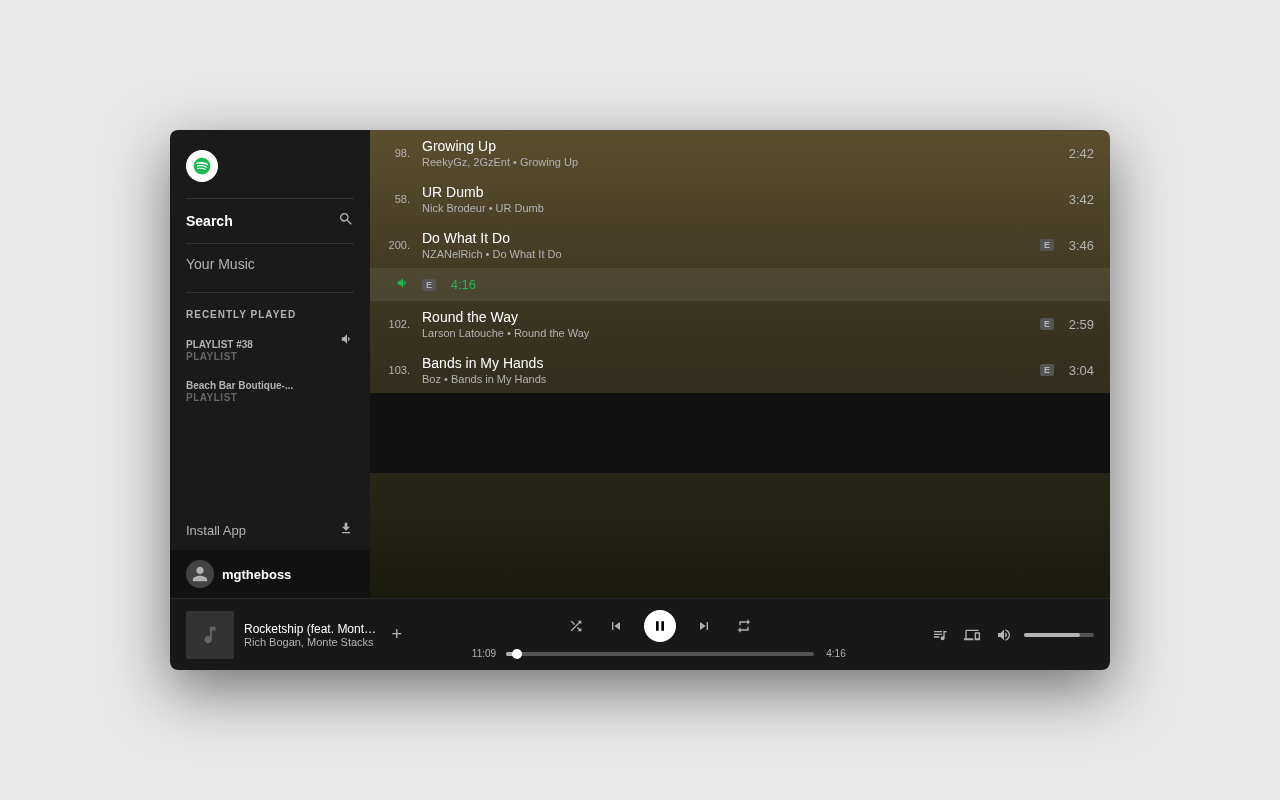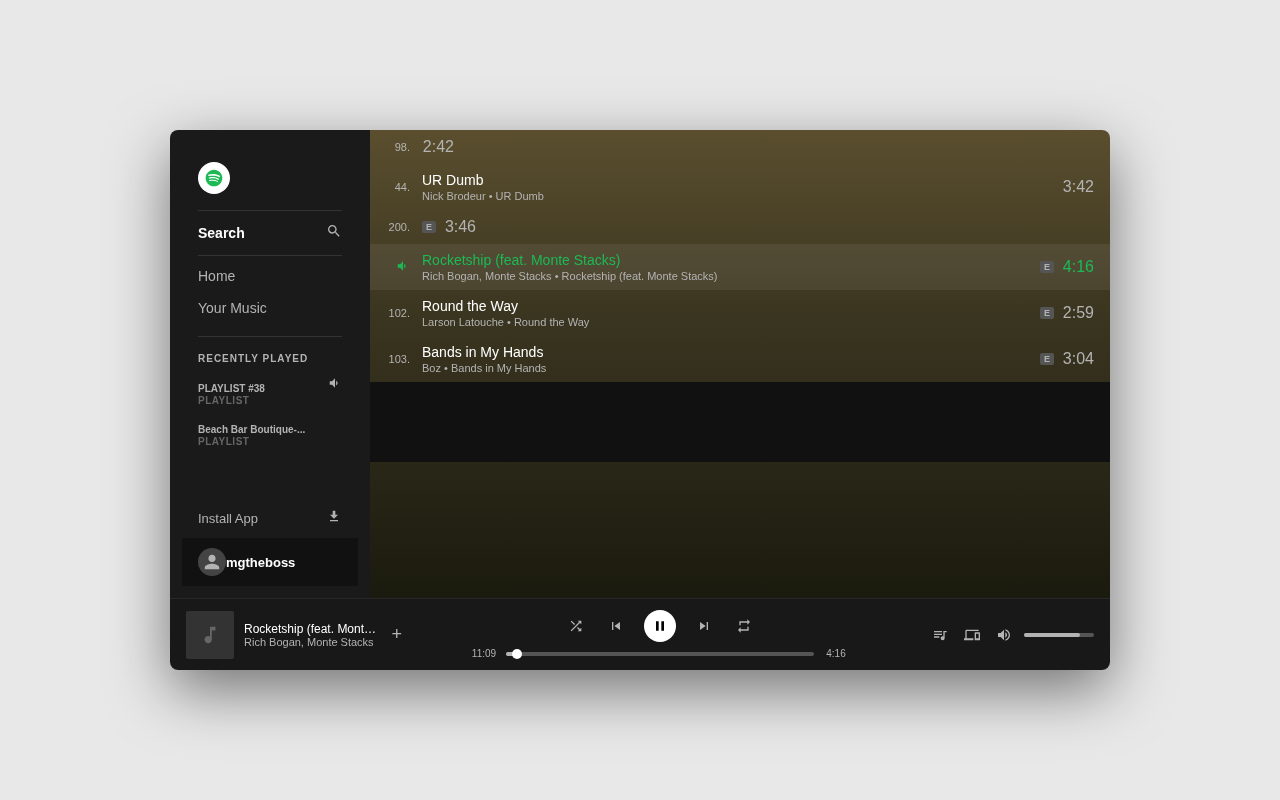--- a/index.html
+++ b/index.html
@@ -25,21 +25,21 @@
       display: flex;
       flex: 1;
       overflow: hidden;
     }
     
     .sidebar {
       width: 200px;
       background: #1a1a1a;
       display: flex;
       flex-direction: column;
-      padding: 12px;
+      padding: 0;
       flex-shrink: 0;
     }
     .sidebar-logo {
       padding: 20px 16px 16px;
     }
     .spotify-logo {
       width: 32px;
       height: 32px;
       background: white;
       border-radius: 50%;
@@ -136,21 +136,21 @@
       font-weight: 500;
     }
     .install-icon {
       color: #b3b3b3;
       font-size: 16px;
     }
     .user-row {
       padding: 10px 16px;
       display: flex;
       align-items: center;
-      gap: 0;
+      gap: 8px;
       background: #111;
       cursor: pointer;
     }
     .user-avatar {
       width: 28px;
       height: 28px;
       border-radius: 50%;
       background: #444;
       display: flex;
       align-items: center;
@@ -221,21 +221,21 @@
     .explicit-badge {
       background: #555;
       color: #b3b3b3;
       font-size: 9px;
       padding: 1px 4px;
       border-radius: 2px;
       font-weight: 700;
     }
     .track-duration {
       color: #b3b3b3;
-      font-size: 16px;
+      font-size: 13px;
       min-width: 32px;
       text-align: right;
     }
     .track-duration.playing {
       color: #1db954;
     }
     
     .bottom-empty {
       height: 80px;
       background: #111;
@@ -416,21 +416,20 @@
         <span class="search-icon-wrap">
           <svg width="16" height="16" viewBox="0 0 24 24" fill="currentColor">
             <path d="M15.5 14h-.79l-.28-.27A6.471 6.471 0 0016 9.5 6.5 6.5 0 109.5 16c1.61 0 3.09-.59 4.23-1.57l.27.28v.79l5 4.99L20.49 19l-4.99-5zm-6 0C7.01 14 5 11.99 5 9.5S7.01 5 9.5 5 14 7.01 14 9.5 11.99 14 9.5 14z"></path>
           </svg>
         </span>
       </div>
 
       <div class="sidebar-divider"></div>
 
       <div class="sidebar-nav">
-        <div class="sidebar-nav-item">Home</div>
         <div class="sidebar-nav-item">Your Music</div>
       </div>
 
       <div class="sidebar-divider2"></div>
 
       <div class="recently-played-label">RECENTLY PLAYED</div>
 
       <div class="playlist-item">
         <div class="playlist-item-row">
           <span class="playlist-name">PLAYLIST #38</span>
@@ -469,58 +468,64 @@
         </div>
         <span class="username">mgtheboss</span>
       </div>
     </div>
 
     <div class="main-content">
       <div class="track-list">
 
         <div class="track-row">
           <span class="track-number">98.</span>
+          <div class="track-info">
+            <div class="track-title">Growing Up</div>
+            <div class="track-subtitle">
+              <span>ReekyGz, 2GzEnt</span> • <span>Growing Up</span>
+            </div>
+          </div>
           <div class="track-right">
             <span class="track-duration">2:42</span>
           </div>
         </div>
 
         <div class="track-row">
-          <span class="track-number">44.</span>
+          <span class="track-number">58.</span>
           <div class="track-info">
             <div class="track-title">UR Dumb</div>
             <div class="track-subtitle">
               <span>Nick Brodeur</span> • <span>UR Dumb</span>
             </div>
           </div>
           <div class="track-right">
             <span class="track-duration">3:42</span>
           </div>
         </div>
 
         <div class="track-row">
           <span class="track-number">200.</span>
+          <div class="track-info">
+            <div class="track-title">Do What It Do</div>
+            <div class="track-subtitle">
+              <span>NZANelRich</span> • <span>Do What It Do</span>
+            </div>
+          </div>
           <div class="track-right">
             <span class="explicit-badge">E</span>
             <span class="track-duration">3:46</span>
           </div>
         </div>
 
         <div class="track-row" style="background: rgba(255,255,255,0.07);">
           <span class="track-playing-icon">
             <svg width="14" height="14" viewBox="0 0 24 24" fill="#1db954">
               <path d="M3 9v6h4l5 5V4L7 9H3zm13.5 3c0-1.77-1.02-3.29-2.5-4.03v8.05c1.48-.73 2.5-2.25 2.5-4.02z"></path>
             </svg>
           </span>
-          <div class="track-info">
-            <div class="track-title playing">Rocketship (feat. Monte Stacks)</div>
-            <div class="track-subtitle">
-              <span>Rich Bogan, Monte Stacks</span> • <span>Rocketship (feat. Monte Stacks)</span>
-            </div>
-          </div>
           <div class="track-right">
             <span class="explicit-badge">E</span>
             <span class="track-duration playing">4:16</span>
           </div>
         </div>
 
         <div class="track-row">
           <span class="track-number">102.</span>
           <div class="track-info">
             <div class="track-title">Round the Way</div>

